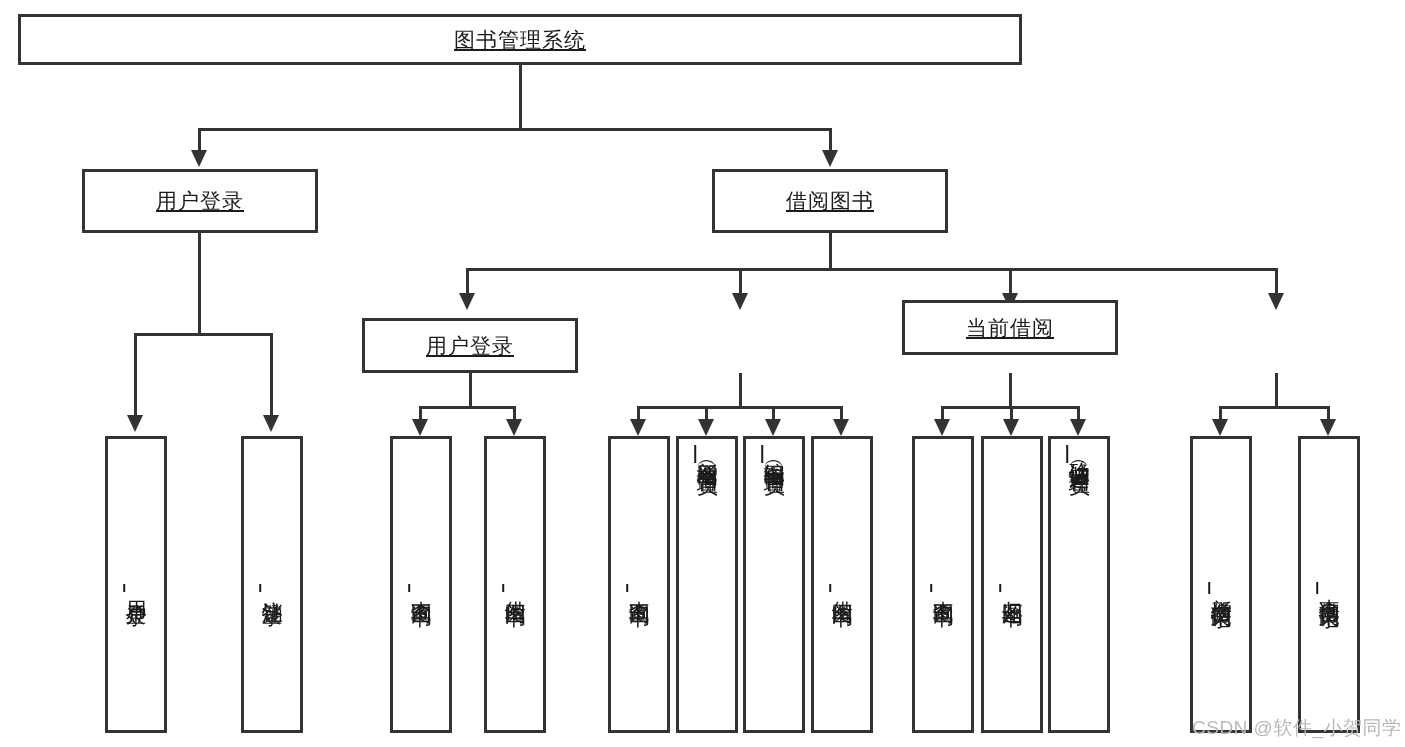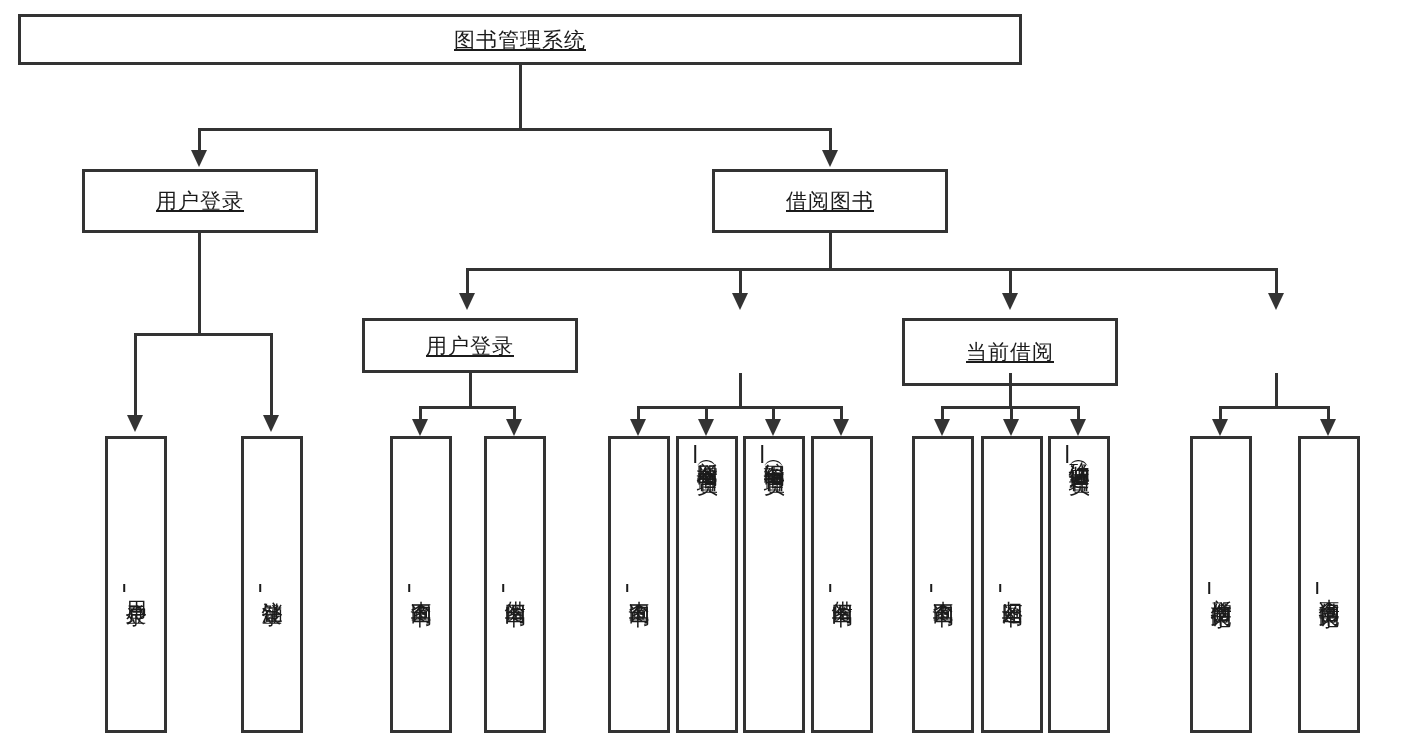--- a/index.html
+++ b/index.html
@@ -110,21 +110,21 @@
   <div class="edge v" style="left:739px; top:268px; width:3px; height:27px;"></div>
   <div class="arrow" style="left:732px; top:293px;"></div>
   <div class="edge v" style="left:1009px; top:268px; width:3px; height:27px;"></div>
   <div class="arrow" style="left:1002px; top:293px;"></div>
   <div class="edge v" style="left:1275px; top:268px; width:3px; height:27px;"></div>
   <div class="arrow" style="left:1268px; top:293px;"></div>
 
   <div class="node" style="left:362px; top:318px; width:216px; height:55px;">
     <span class="label-h">用户登录</span>
   </div>
-  <div class="node" style="left:902px; top:318px; width:216px; height:68px;align-items:center;">
+  <div class="node" style="left:902px; top:300px; width:216px; height:55px;align-items:center;">
     <span class="label-h">当前借阅</span>
   </div>
 
   <div class="edge v" style="left:469px; top:373px; width:3px; height:35px;"></div>
   <div class="edge h" style="left:419px; top:406px; width:97px; height:3px;"></div>
   <div class="edge v" style="left:419px; top:406px; width:3px; height:15px;"></div>
   <div class="arrow" style="left:412px; top:419px;"></div>
   <div class="edge v" style="left:513px; top:406px; width:3px; height:15px;"></div>
   <div class="arrow" style="left:506px; top:419px;"></div>
 
@@ -192,14 +192,15 @@
     <span class="label-v">确认归还（管理员）</span>
   </div>
 
   <div class="node leaf center" style="left:1190px; top:436px; width:62px; height:297px;">
     <span class="label-v">新增借阅记录</span>
   </div>
   <div class="node leaf center" style="left:1298px; top:436px; width:62px; height:297px;">
     <span class="label-v">查询借阅记录</span>
   </div>
 
+  <div class="watermark" style="left:1192px; top:715px;">CSDN @软件_小贺同学</div>
 
 </div>
 
 </body></html>

